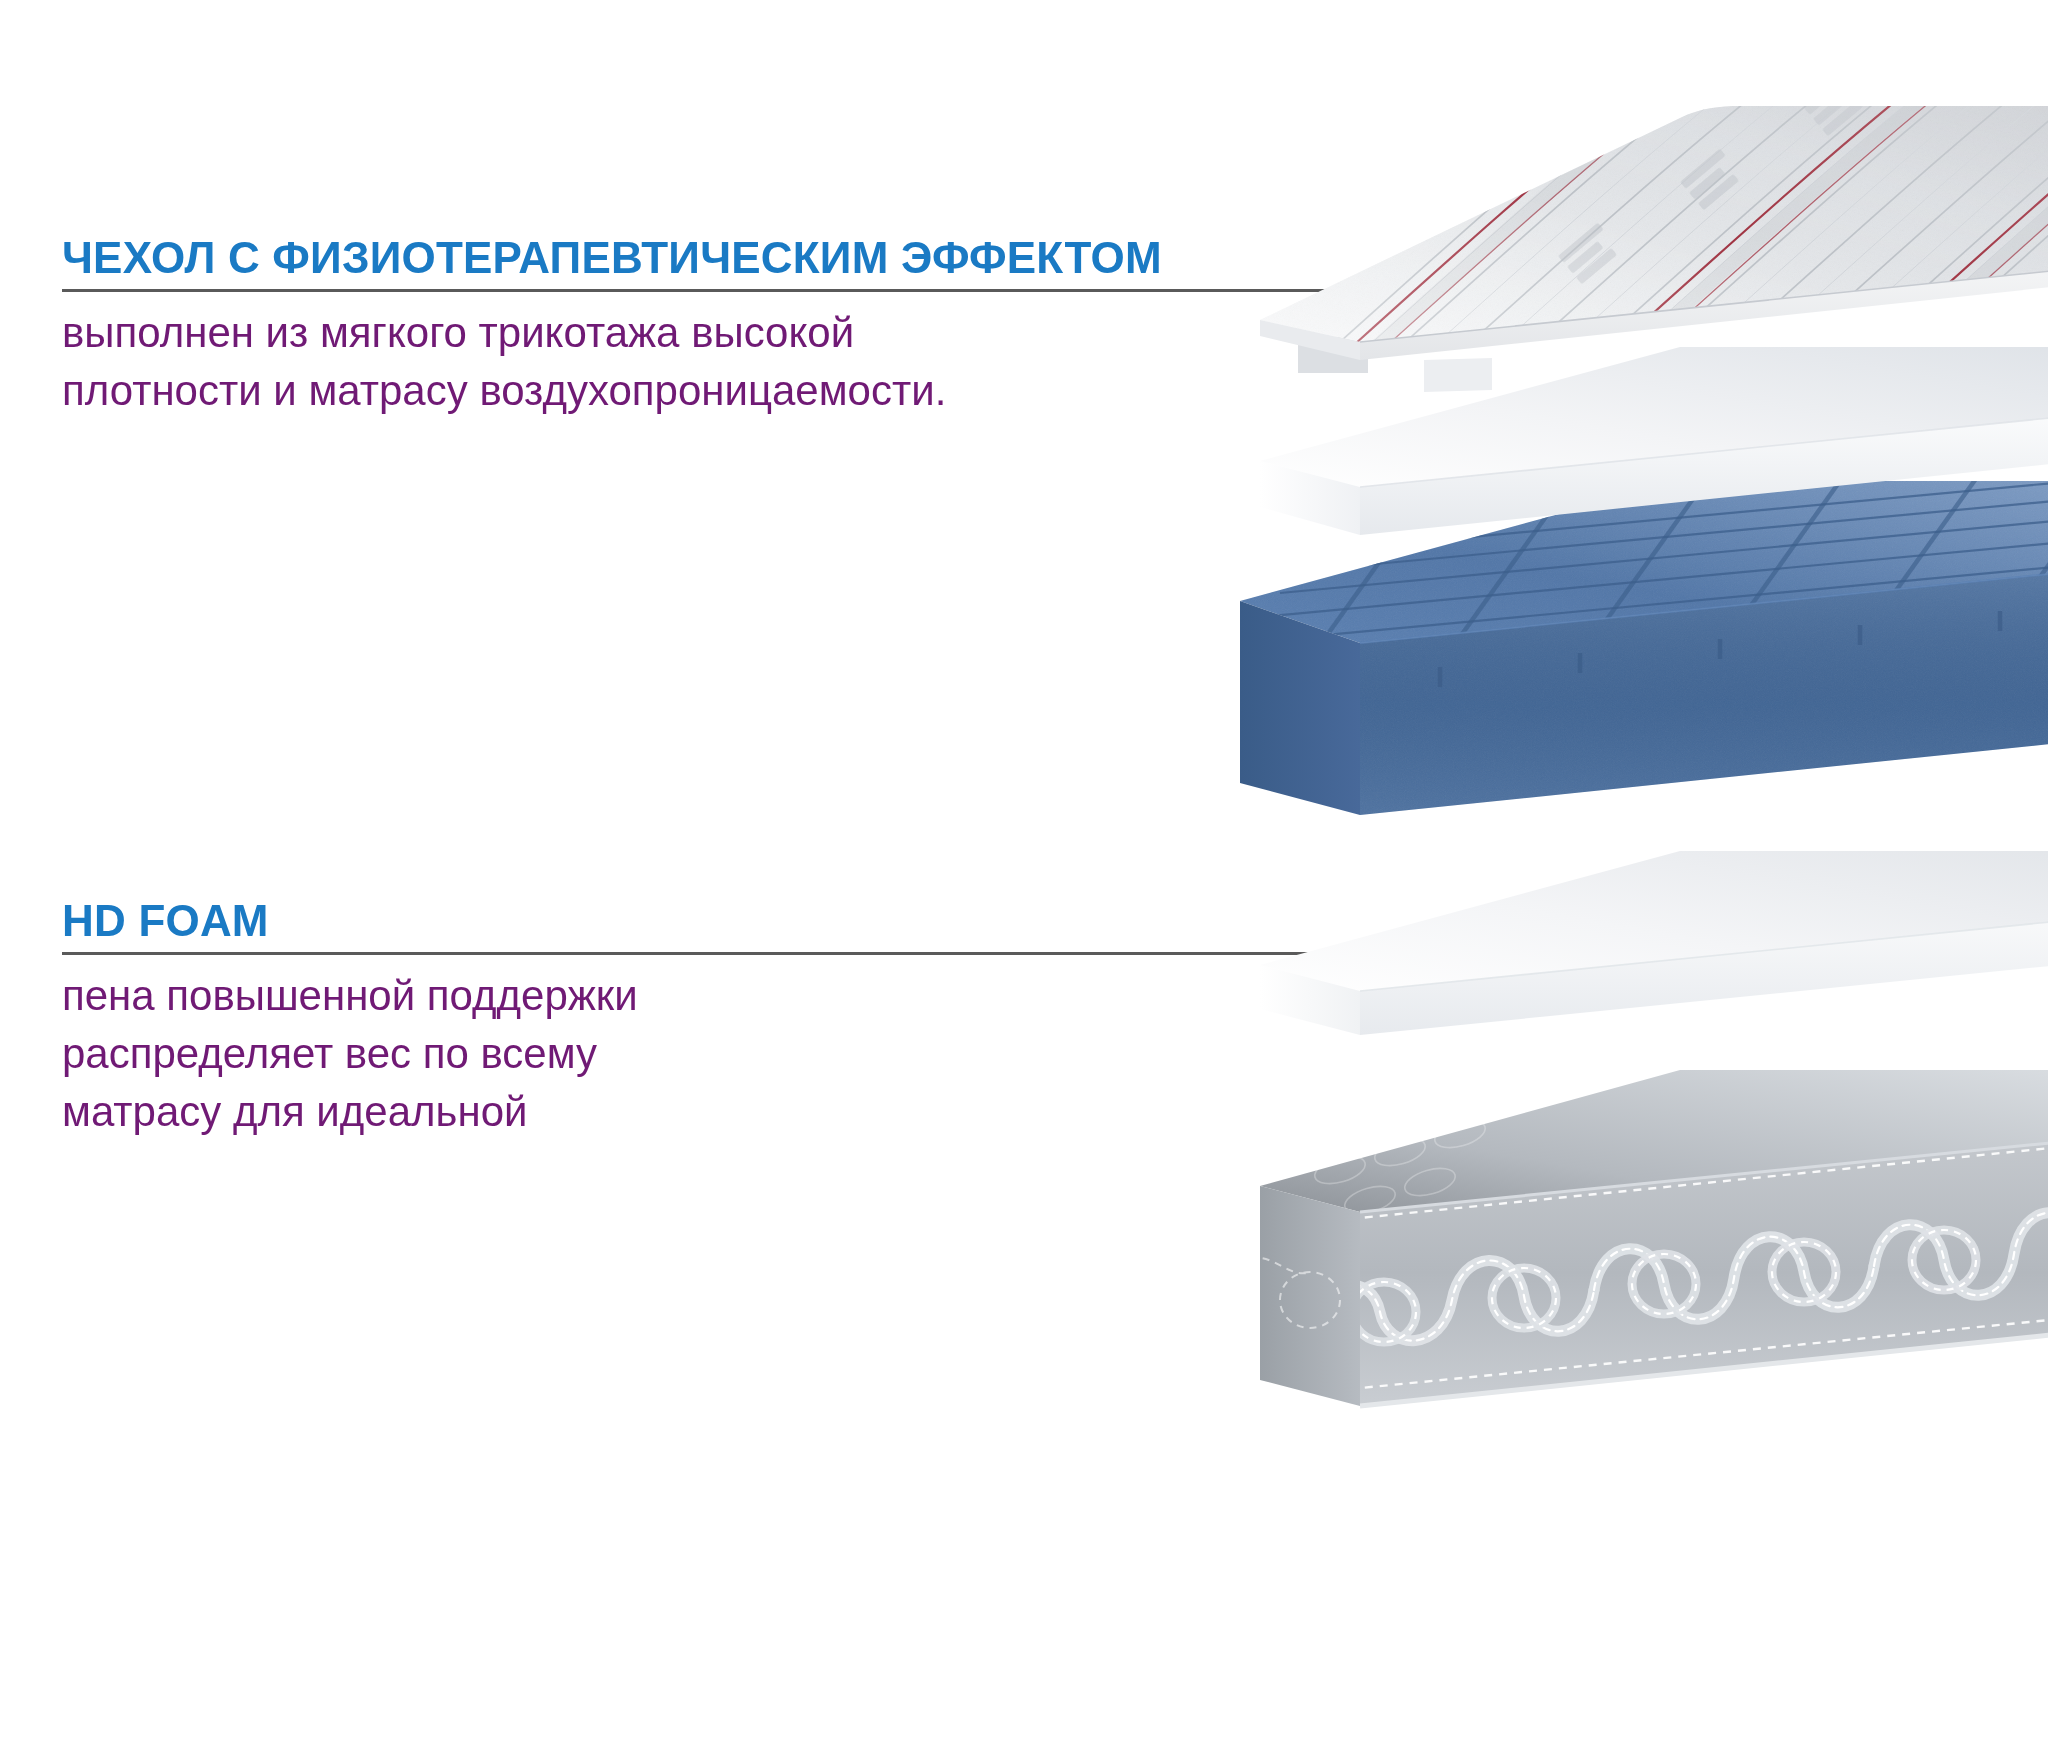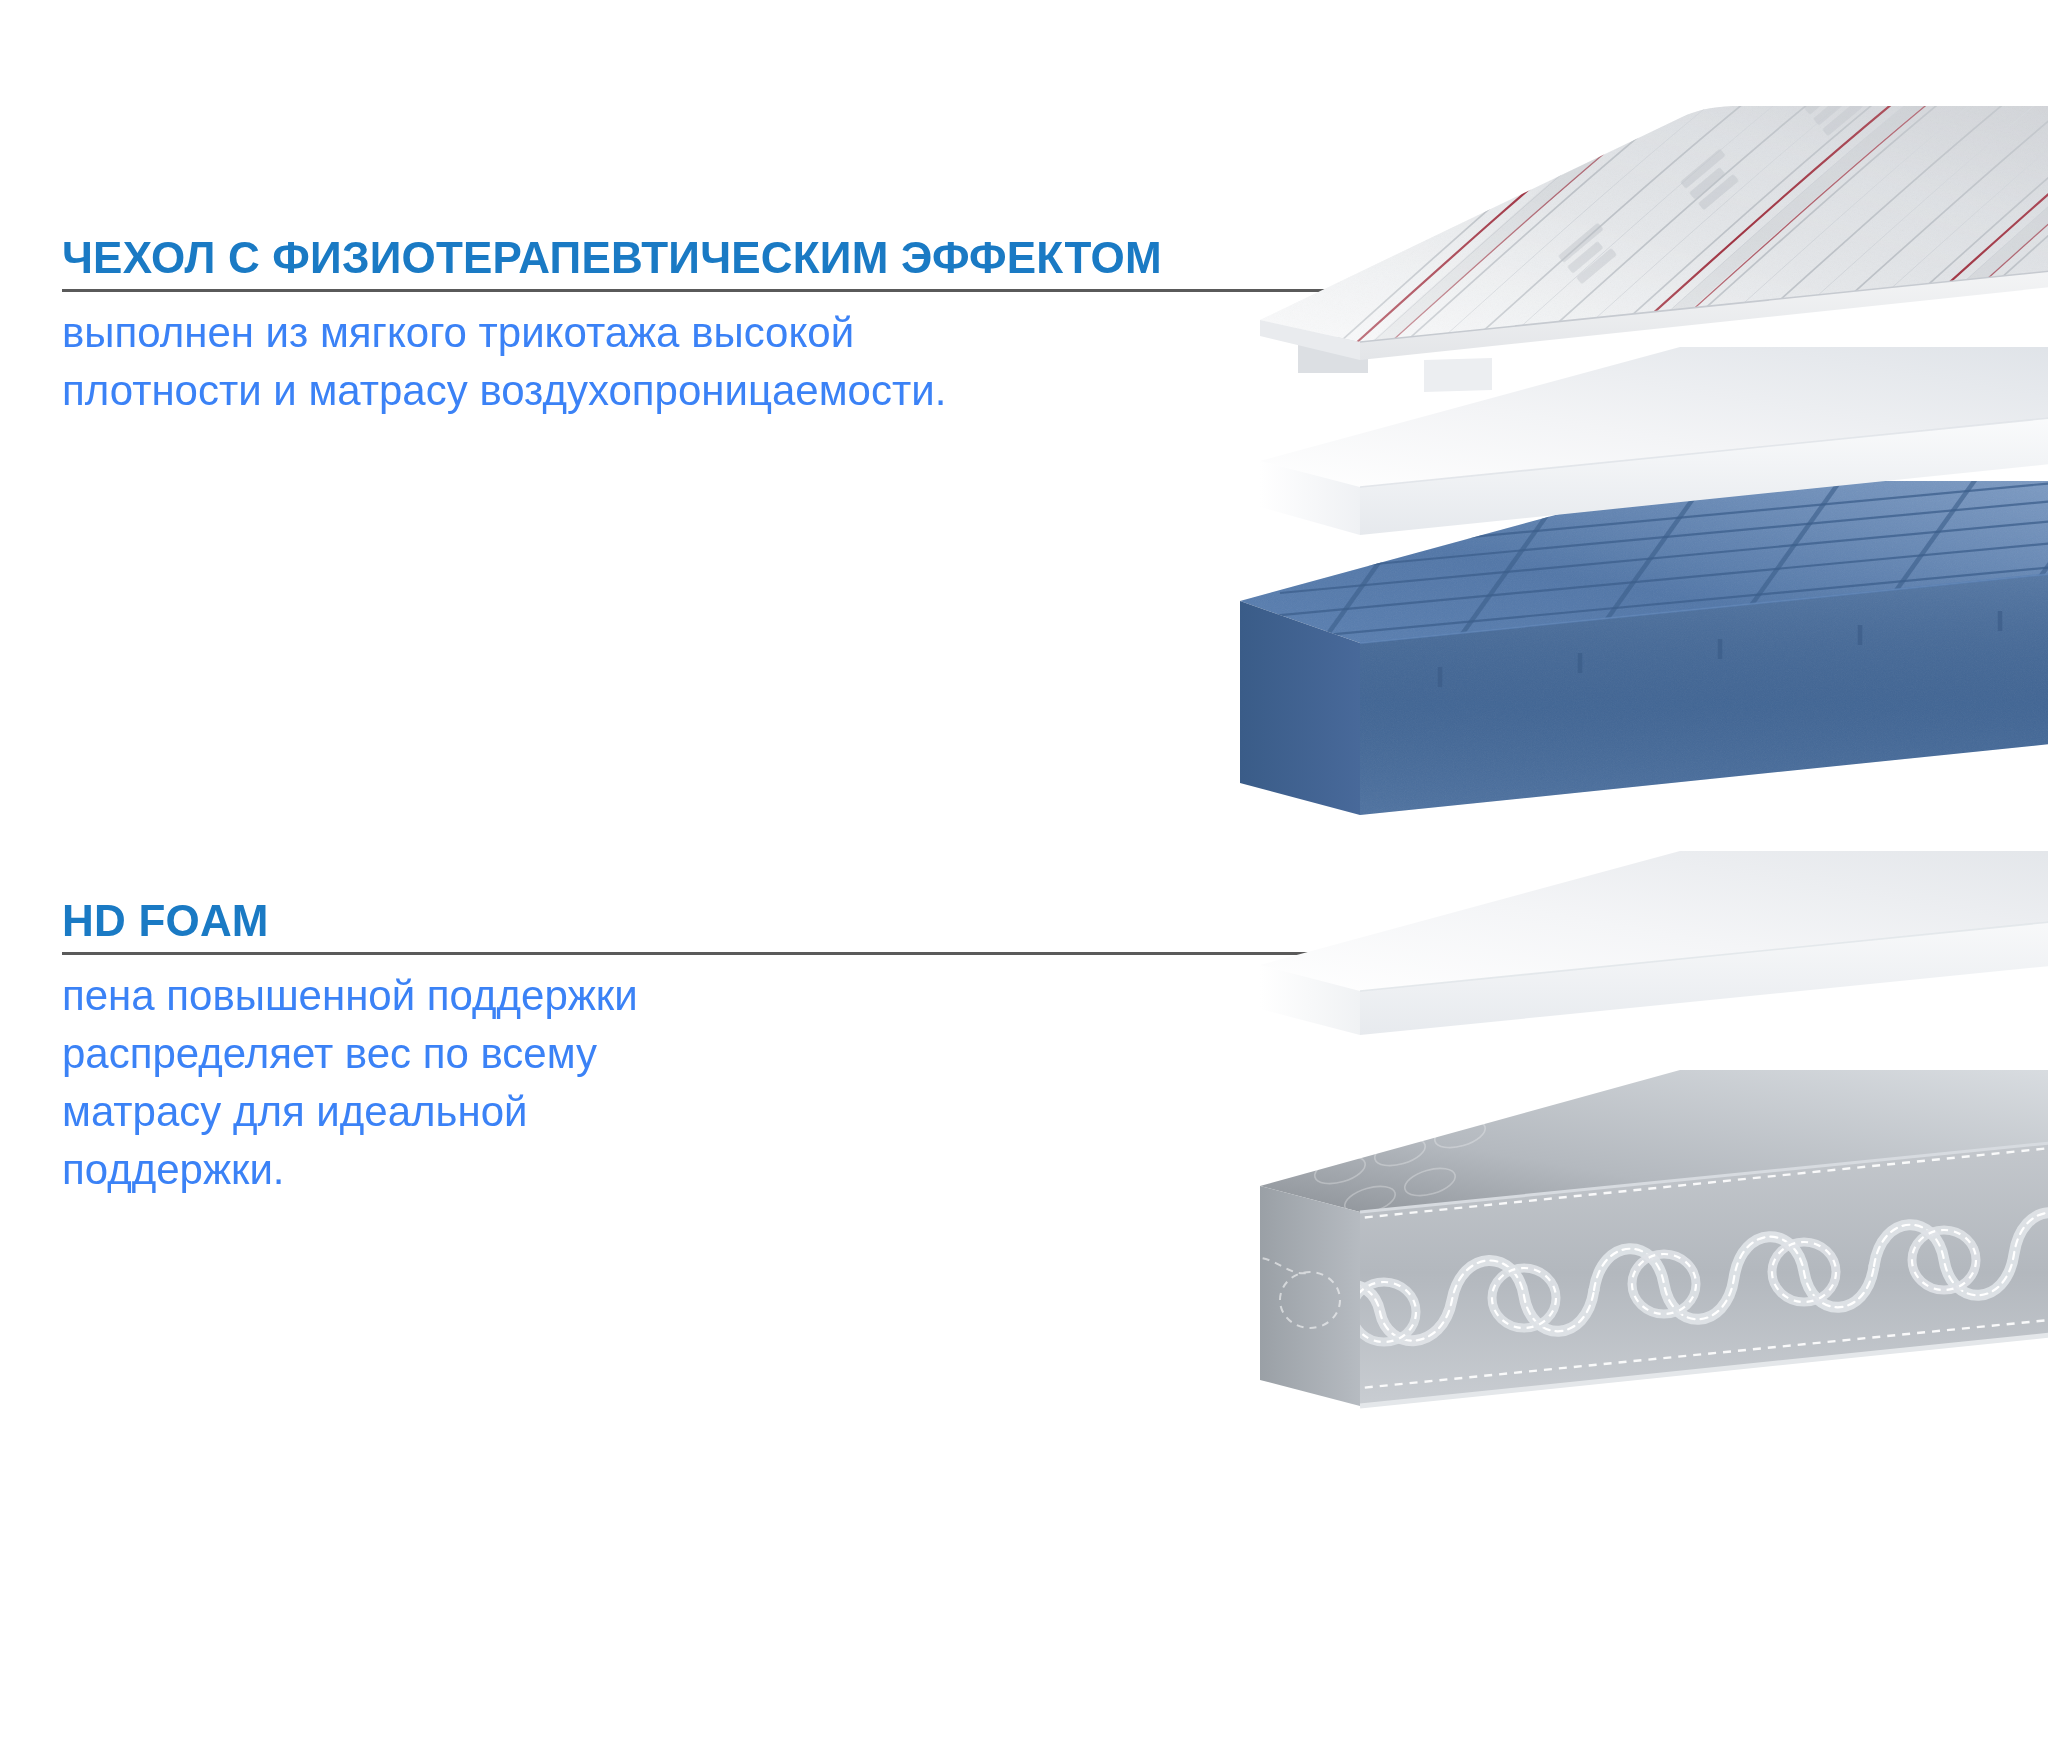--- a/index.html
+++ b/index.html
@@ -25,21 +25,21 @@
     letter-spacing: 0.2px;
     white-space: nowrap;
   }
   .callout-rule {
     height: 3px;
     background: #5a5a5a;
     margin-top: 6px;
   }
   .callout-body {
     font-family: "Liberation Sans", sans-serif;
-    color: #3b82f6;
+    color: #701a75;
     font-weight: 400;
   }
   .callout-body div { white-space: nowrap; }
 
   #callout-cover { left: 62px; top: 222px; }
   #callout-cover .callout-heading { font-size: 44px; }
   #callout-cover .callout-rule { width: 1385px; }
   #callout-cover .callout-body { font-size: 42px; line-height: 58px; margin-top: 12px; }
 
   #callout-foam { left: 62px; top: 885px; }
@@ -423,20 +423,19 @@
     </div>
   </div>
 
   <div class="callout" id="callout-foam">
     <div class="callout-heading">HD FOAM</div>
     <div class="callout-rule"></div>
     <div class="callout-body">
       <div>пена повышенной поддержки</div>
       <div>распределяет вес по всему</div>
       <div>матрасу для идеальной</div>
-      <div>поддержки.</div>
     </div>
   </div>
 
   <div class="leader-dot" id="leader-dot-cover"></div>
   <div class="leader-dot" id="leader-dot-foam"></div>
 
 </div>
 
 </body></html>

